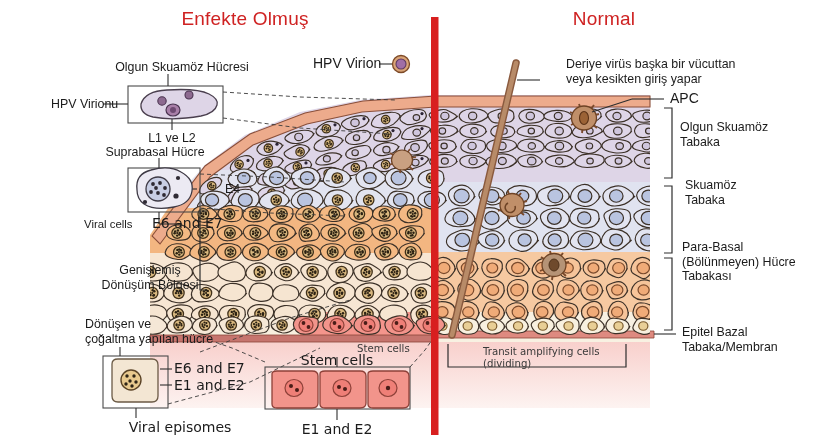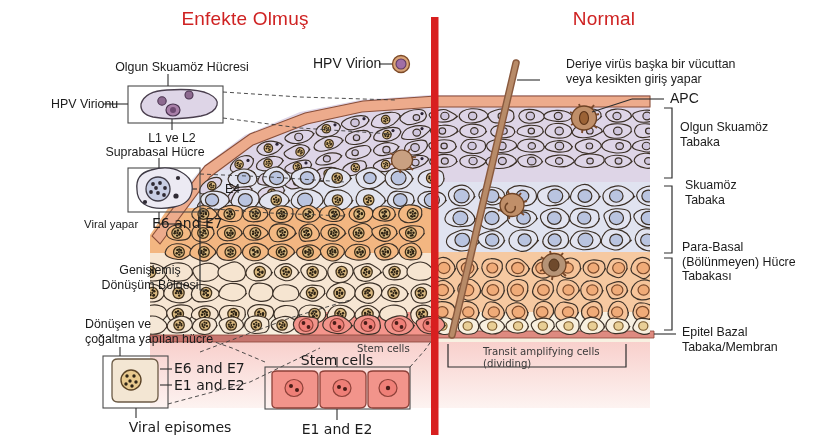--- a/index.html
+++ b/index.html
@@ -1346,21 +1346,21 @@
   </svg>
 
   <div class="lbl title ctr" style="left:245px;top:8px;">Enfekte Olmuş</div>
   <div class="lbl title ctr" style="left:604px;top:8px;">Normal</div>
 
   <div class="lbl t12 ctr" style="left:182px;top:60px;">Olgun Skuamöz Hücresi</div>
   <div class="lbl t12" style="left:51px;top:97px;">HPV Virionu</div>
   <div class="lbl t12 ctr" style="left:172px;top:131px;">L1 ve L2</div>
   <div class="lbl t12 ctr" style="left:155px;top:145px;">Suprabasal Hücre</div>
   <div class="lbl t12" style="left:200px;top:182px;margin-left:25px;">E4</div>
-  <div class="lbl t11" style="left:84px;top:218px;">Viral yapar</div>
+  <div class="lbl t11" style="left:84px;top:218px;">Viral cells</div>
   <div class="lbl t13 cur" style="left:152px;top:215px;">E6 and E7</div>
 
   <div class="lbl t12" style="left:85px;top:317px;">Dönüşen ve
 çoğaltma yapılan hücre</div>
   <div class="lbl t12 ctr" style="left:150px;top:263px;">Genişlemiş
 Dönüşüm Bölgesi</div>
   <div class="lbl t13 cur" style="left:174px;top:360px;">E6 and E7</div>
   <div class="lbl t13 cur" style="left:174px;top:377px;">E1 and E2</div>
   <div class="lbl t13 cur ctr" style="left:180px;top:419px;">Viral episomes</div>
 

